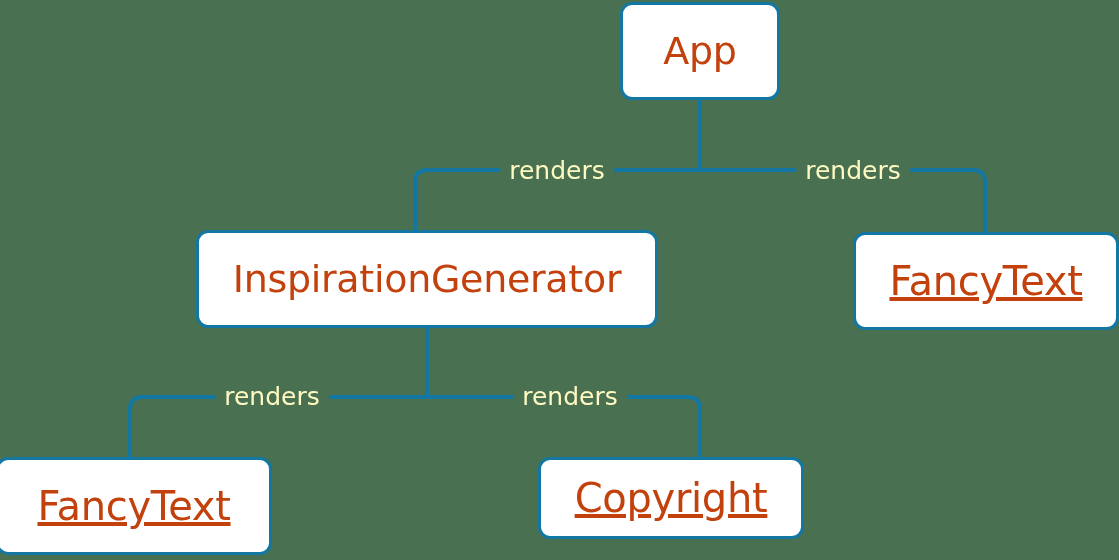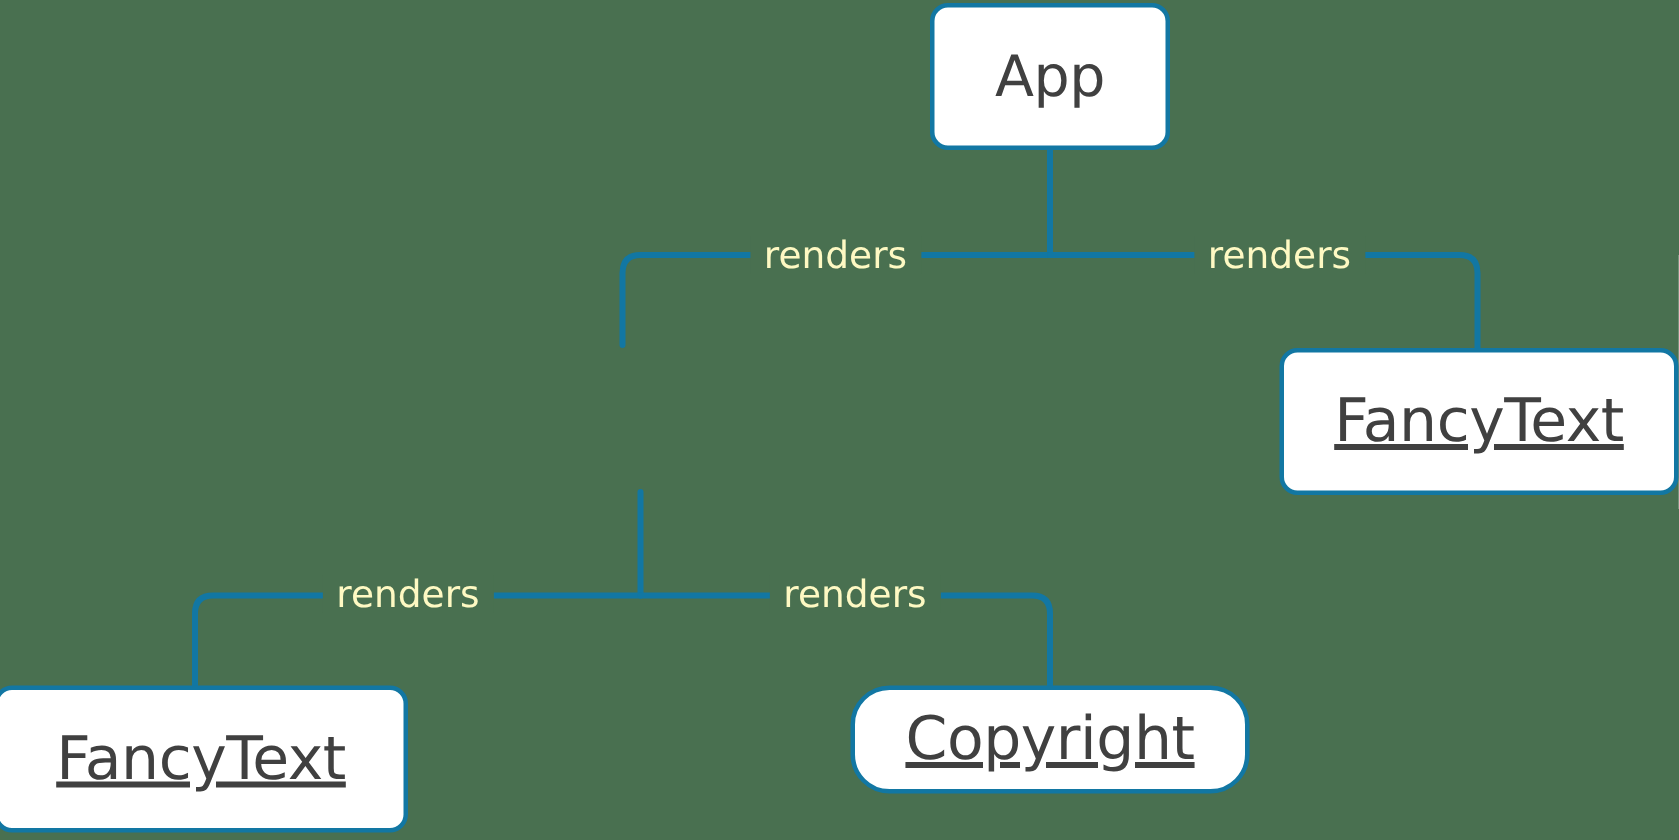--- a/index.html
+++ b/index.html
@@ -31,21 +31,21 @@
     box-sizing: border-box;
     background: #ffffff;
     border: 3px solid #1277a3;
     border-radius: 12px;
     display: flex;
     align-items: center;
     justify-content: center;
     z-index: 3;
   }
   .node-label {
-    color: #404040;
+    color: #c2410c;
     font-family: "DejaVu Sans", sans-serif;
     font-size: 38px;
     font-weight: 400;
     line-height: 1;
     letter-spacing: -0.3px;
     white-space: nowrap;
   }
   .node-label.small {
     font-size: 40px;
     text-decoration: underline;
@@ -89,26 +89,29 @@
   <div class="edge-label" style="left:853px; top:170px;">renders</div>
 
   <div class="edge-label" style="left:272px; top:396px;">renders</div>
 
   <div class="edge-label" style="left:570px; top:396px;">renders</div>
 
   <div class="node-box" style="left:620px; top:2px; width:160px; height:98px;">
     <span class="node-label">App</span>
   </div>
 
+  <div class="node-box" style="left:196px; top:230px; width:462px; height:98px;">
+    <span class="node-label">InspirationGenerator</span>
+  </div>
 
   <div class="node-box" style="left:853px; top:232px; width:266px; height:98px;">
     <span class="node-label small">FancyText</span>
   </div>
 
   <div class="node-box" style="left:-4px; top:457px; width:276px; height:98px;">
     <span class="node-label small">FancyText</span>
   </div>
 
-  <div class="node-box" style="left:567px; top:457px; width:266px; height:72px;border-radius:26px;">
+  <div class="node-box" style="left:538px; top:457px; width:266px; height:82px;">
     <span class="node-label small">Copyright</span>
   </div>
 
 </div>
 
 </body></html>

